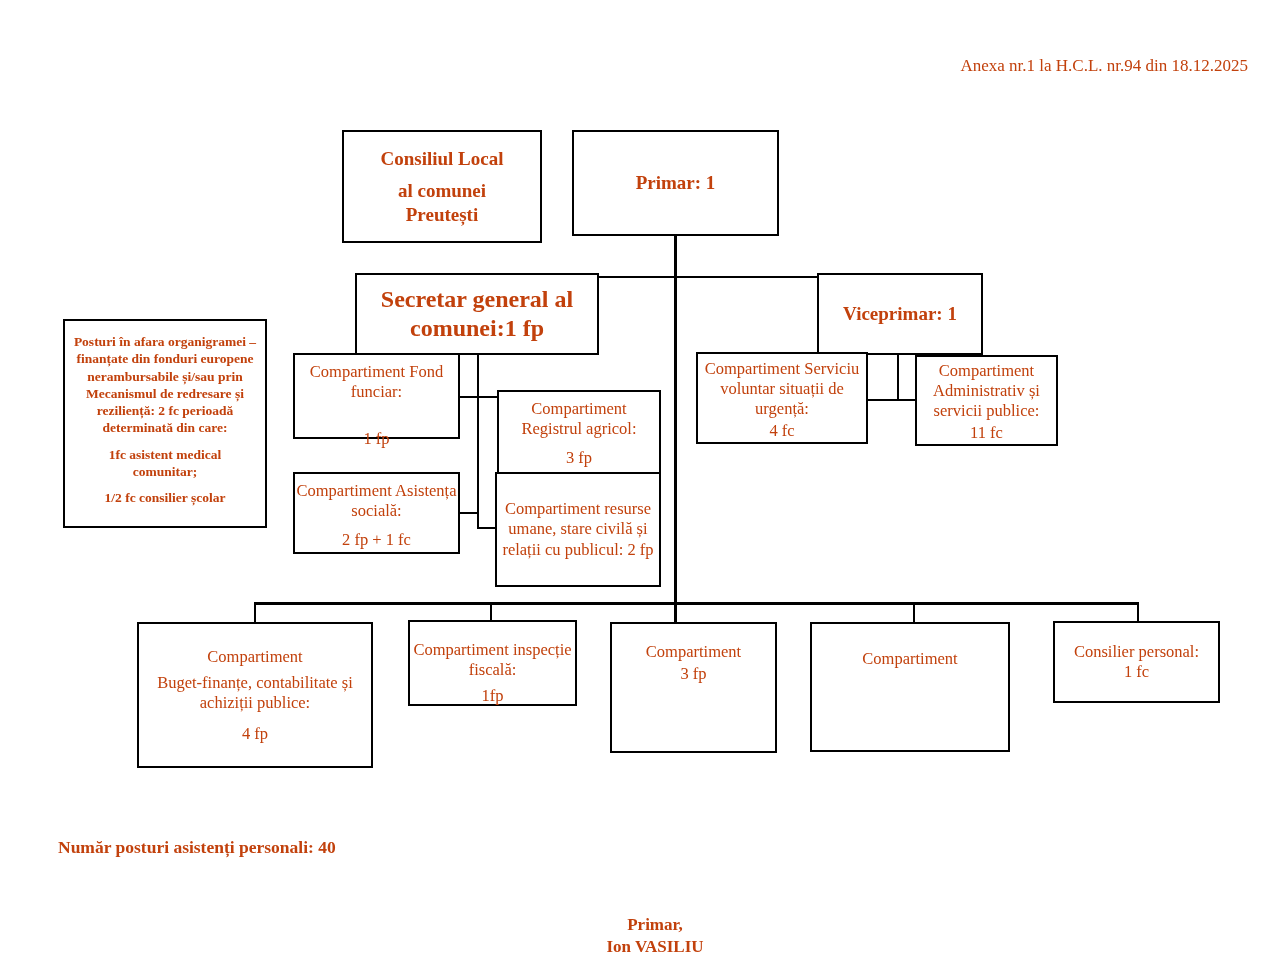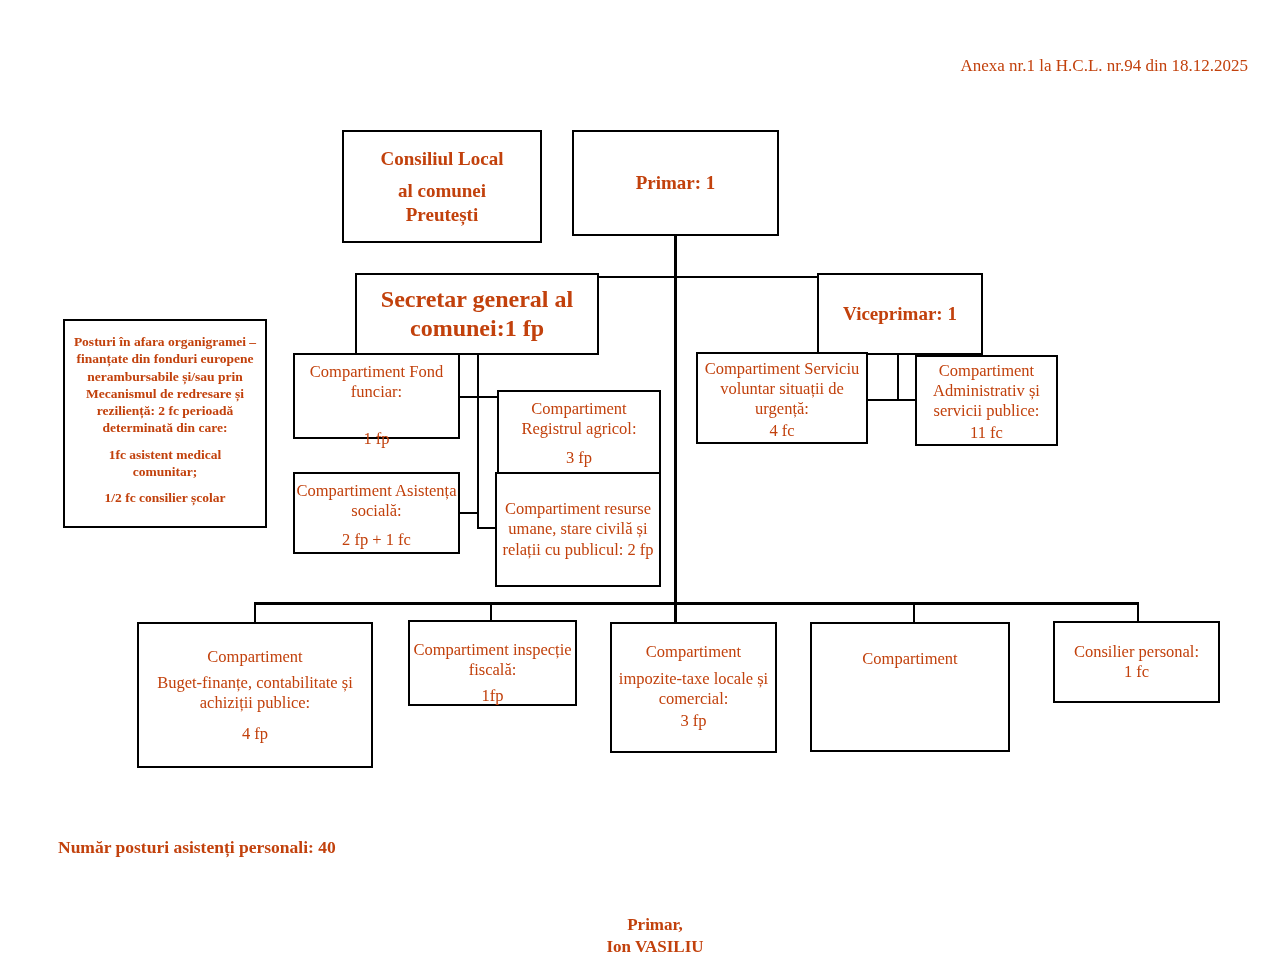--- a/index.html
+++ b/index.html
@@ -114,21 +114,20 @@
     <div class="count" style="margin-top:11px;">4 fp</div>
   </div>
 
   <div class="box" style="left:408px; top:620px; width:169px; height:86px; padding-top:18px;">
     <div style="max-width:162px;">Compartiment inspecție fiscală:</div>
     <div class="count" style="margin-top:6px;">1fp</div>
   </div>
 
   <div class="box" style="left:610px; top:622px; width:167px; height:131px; padding-top:18px;">
     <div>Compartiment</div>
-    <div style="max-width:152px; margin-top:7px;">impozite-taxe locale și comercial:</div>
     <div class="count0">3 fp</div>
   </div>
 
   <div class="box" style="left:810px; top:622px; width:200px; height:130px; padding-top:25px;">
     <div>Compartiment</div>
   </div>
 
   <div class="box vcenter" style="left:1053px; top:621px; width:167px; height:82px;">
     <div>Consilier personal:</div>
     <div>1 fc</div>

